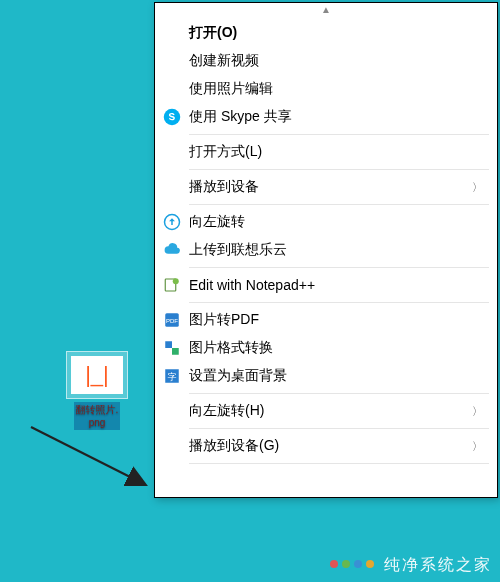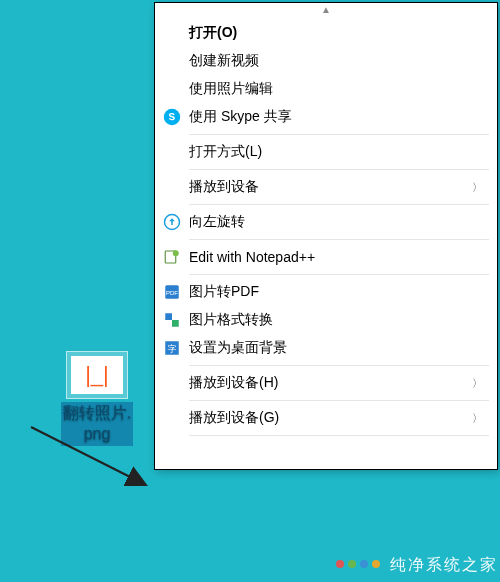--- a/index.html
+++ b/index.html
@@ -27,21 +27,21 @@
   }
   .file-icon .thumb-inner {
     width: 100%; height: 100%;
     background: #fff;
     display: flex; align-items: center; justify-content: center;
   }
   .file-icon .thumb-inner span {
     font-size: 22px; color: #ff5a1f; font-weight: 300;
   }
   .file-icon .label {
-    font-size: 16px; color: #0c4a6e;
+    font-size: 10px; color: #7f1d1d;
     text-shadow: 0 1px 2px rgba(0,0,0,0.6);
     background: rgba(18,126,168,0.85);
     padding: 1px 2px;
     line-height: 1.3;
     display: inline-block;
   }
 
   .arrow {
     position: absolute;
     left: 26px; top: 422px;
@@ -92,21 +92,21 @@
   .menu-sep {
     height: 1px;
     margin: 3px 8px 3px 34px;
     background: #e5e5e5;
   }
 
   .ic { width: 18px; height: 18px; display: block; }
 
   .watermark {
     position: absolute;
-    right: 2px; bottom: 6px;
+    right: 8px; bottom: 6px;
     color: #fff;
     font-size: 16px;
     font-family: "KaiTi", "STKaiti", serif;
     letter-spacing: 2px;
     opacity: 0.92;
   }
   .watermark .dots {
     display: inline-flex; gap: 4px; margin-right: 4px; vertical-align: 2px;
   }
   .watermark .dot {
@@ -181,20 +181,28 @@
 
     <div class="menu-item">
       <span class="icon-slot">
         <svg class="ic" viewBox="0 0 24 24">
           <circle cx="12" cy="12" r="10" fill="none" stroke="#1aa0e0" stroke-width="2"></circle>
           <path d="M12 7l4 4h-3v5h-2v-5H8l4-4z" fill="#1aa0e0"></path>
         </svg>
       </span>
       <span class="text">向左旋转</span>
     </div>
+    <div class="menu-item">
+      <span class="icon-slot">
+        <svg class="ic" viewBox="0 0 24 24">
+          <path d="M7 17a5 5 0 0 1 .3-10A6 6 0 0 1 19 9a4 4 0 0 1-1 8H7z" fill="#2aa8e0"></path>
+        </svg>
+      </span>
+      <span class="text">上传到联想乐云</span>
+    </div>
 
     <div class="menu-sep"></div>
 
     <div class="menu-item">
       <span class="icon-slot">
         <svg class="ic" viewBox="0 0 24 24">
           <rect x="3" y="4" width="14" height="16" rx="1" fill="#fff" stroke="#5a8f3a" stroke-width="1.5"></rect>
           <circle cx="17" cy="7" r="4" fill="#7bbd4a"></circle>
         </svg>
       </span>
@@ -228,21 +236,21 @@
           <text x="12" y="17" font-size="12" fill="#fff" text-anchor="middle">字</text>
         </svg>
       </span>
       <span class="text">设置为桌面背景</span>
     </div>
 
     <div class="menu-sep"></div>
 
     <div class="menu-item">
       <span class="icon-slot"></span>
-        <span class="text">播放到设备(H)</span>
+        <span class="text">向左旋转(H)</span>
       <span class="sub">〉</span>
     </div>
 
     <div class="menu-sep"></div>
 
     <div class="menu-item">
       <span class="icon-slot"></span>
         <span class="text">播放到设备(G)</span>
       <span class="sub">〉</span>
     </div>

